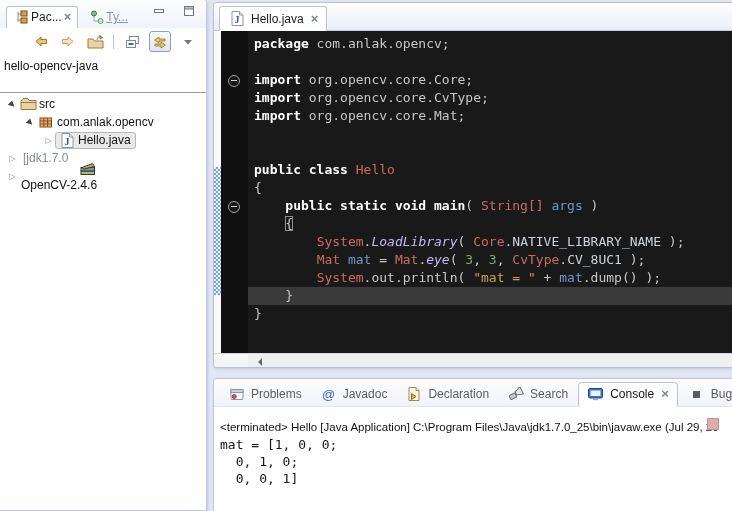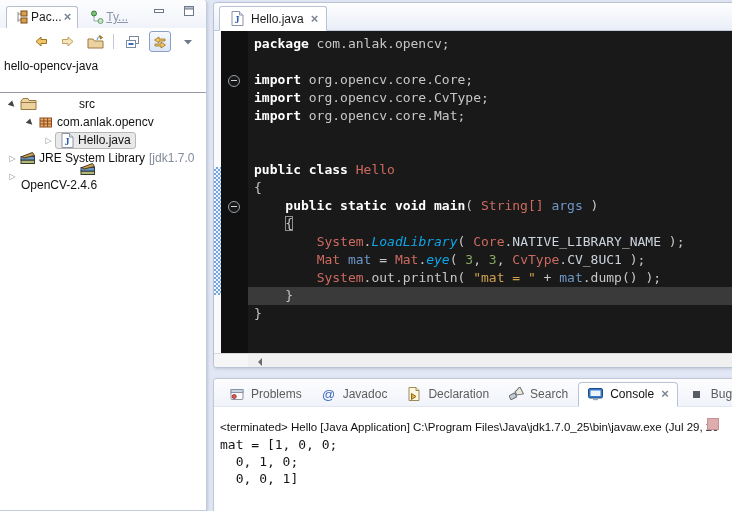--- a/index.html
+++ b/index.html
@@ -41,21 +41,21 @@
   .fold::after{content:"";position:absolute;left:2px;right:2px;top:4px;height:1px;background:#cfd4d9;}
   #code{flex:1;background:#191919;font-family:"DejaVu Sans Mono",monospace;font-size:13px;line-height:18px;padding-top:4px;white-space:pre;overflow:hidden;}
   .cline{height:18px;padding-left:6px;}
   .cline.current{background:#3a3a3a;}
   .tk{color:#ffffff;font-weight:bold;}
   .tp{color:#c7c7c7;}
   .tc{color:#cc6a60;}
   .tv{color:#6e97c8;}
   .ts{color:#cfa050;}
   .tn{color:#88a862;}
-  .tm{color:#0ea5e9;font-style:italic;text-align:center;}
+  .tm{color:#c4b5fd;font-style:italic;text-align:center;}
   .tf{color:#ccd3dc;}
   .tx{color:#c7c7c7;outline:1px solid #909090;outline-offset:-1px;}
   #hscroll{height:15px;display:flex;align-items:center;background:#f0f0f0;border-top:1px solid #d9d9d9;}
   #hscroll .pad{width:34px;height:100%;background:#f6f6f6;}
   .sc-arrow{width:0;height:0;border:4px solid transparent;border-right-color:#6a6a6a;margin-left:6px;}
 
   
   #bottom-panel{position:absolute;left:213px;top:378px;width:519px;height:158px;border:1px solid #c0c9da;border-right:none;border-bottom:none;border-radius:4px 0 0 0;overflow:hidden;}
   #btabs{height:27px;display:flex;align-items:flex-end;gap:2px;padding-left:6px;background:linear-gradient(#fdfdfe,#f0f3fa);border-bottom:1px solid #e2e6ef;}
   .btab{display:flex;align-items:center;gap:5px;font-size:12px;color:#5c5c5c;padding:4px 8px 5px;white-space:nowrap;}
@@ -156,21 +156,21 @@
             <svg width="10" height="8">
               <path d="M1 2 h8 L5 6.5 Z" fill="#70798c"></path>
             </svg>
           </span>
         </span>
       </div>
     <div class="proj">hello-opencv-java</div>
     <div id="tree">
         <div class="trow" style="padding-left: 6px;">
           <span class="arrow exp">▶</span>
-          <span style="display: inline-flex; align-items: center; gap: 40px;">
+          <span style="display: inline-flex; align-items: center;">
             <span class="ic">
               <svg width="17" height="14">
                 <path d="M1 4 l2 -2.5 h5 l1 2 h7 v9 H1 Z" fill="#ecd2a0" stroke="#9a7a40"></path>
                 <path d="M1 5.5 h15" stroke="#9a7a40"></path>
               </svg>
             </span>
             <span class="lbl">src</span>
           </span>
         </div>
         <div class="trow" style="padding-left: 24px;">
@@ -196,30 +196,20 @@
                 <path d="M1 .5 h7.5 l3.5 3.5 v10.5 H1 Z" fill="#fff" stroke="#8a94a6"></path>
                 <path d="M8.5 .5 v3.5 h3.5" fill="#dce4f0" stroke="#8a94a6"></path>
                 <text x="3.5" y="12" font-size="10" font-weight="bold" fill="#2a5db0" font-family="Liberation Serif,serif">J</text>
               </svg>
             </span>
             <span class="lbl">Hello.java</span>
           </span>
         </div>
         <div class="trow" style="padding-left: 6px;">
           <span class="arrow col">▷</span>
-          <span style="display: inline-flex; align-items: center;">
-            <span class="ic">
-              <svg width="17" height="14">
-                <rect x="1" y="9" width="13.5" height="3.5" fill="#b0b878" stroke="#3a3a2a"></rect>
-                <rect x="1" y="5.5" width="13.5" height="3.5" fill="#6a94c0" stroke="#2a3a4a"></rect>
-                <path d="M2 5.5 L12.5 1.5 L14.5 4.5 L4 7 Z" fill="#caa05a" stroke="#4a3a1a"></path>
-              </svg>
-            </span>
-            <span class="lbl">JRE System Library</span>
-          </span>
           <span class="suffix">[jdk1.7.0</span>
         </div>
         <div class="trow" style="padding-left: 6px;">
           <span class="arrow col">▷</span>
           <span style="display: inline-flex; align-items: flex-end; flex-direction: column;">
             <span class="ic">
               <svg width="17" height="14">
                 <rect x="1" y="9" width="13.5" height="3.5" fill="#b0b878" stroke="#3a3a2a"></rect>
                 <rect x="1" y="5.5" width="13.5" height="3.5" fill="#6a94c0" stroke="#2a3a4a"></rect>
                 <path d="M2 5.5 L12.5 1.5 L14.5 4.5 L4 7 Z" fill="#caa05a" stroke="#4a3a1a"></path>

